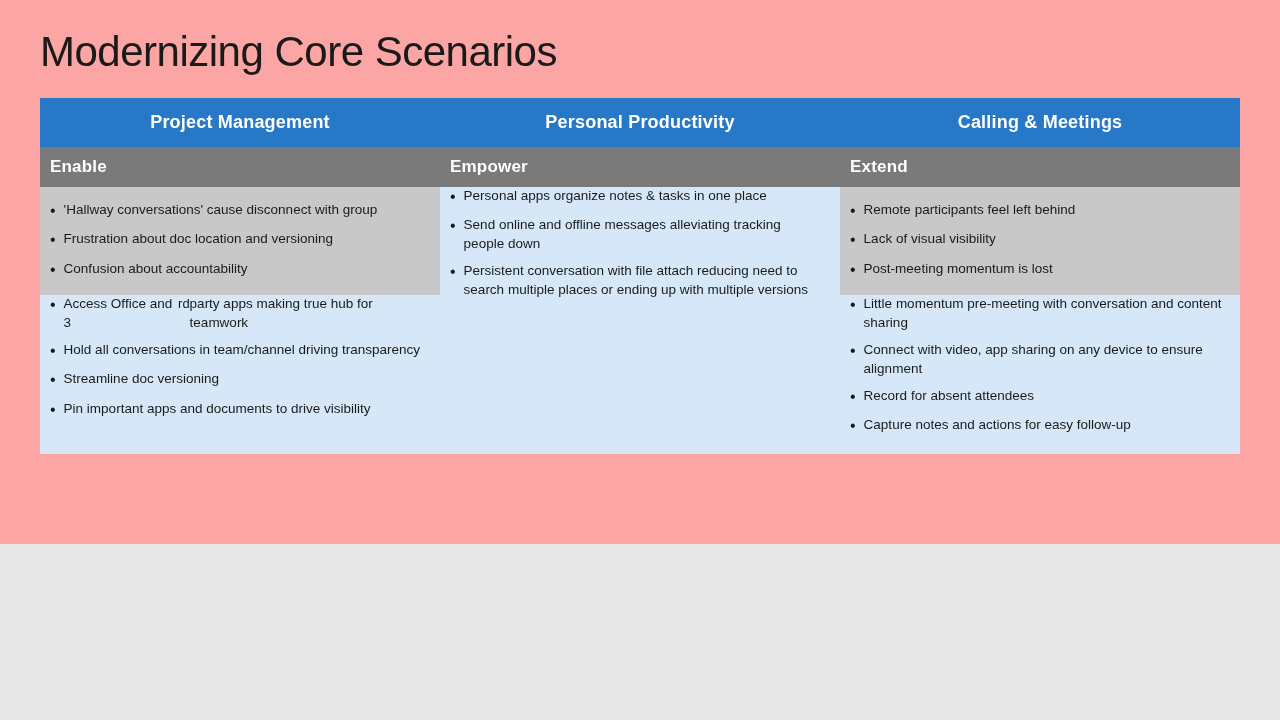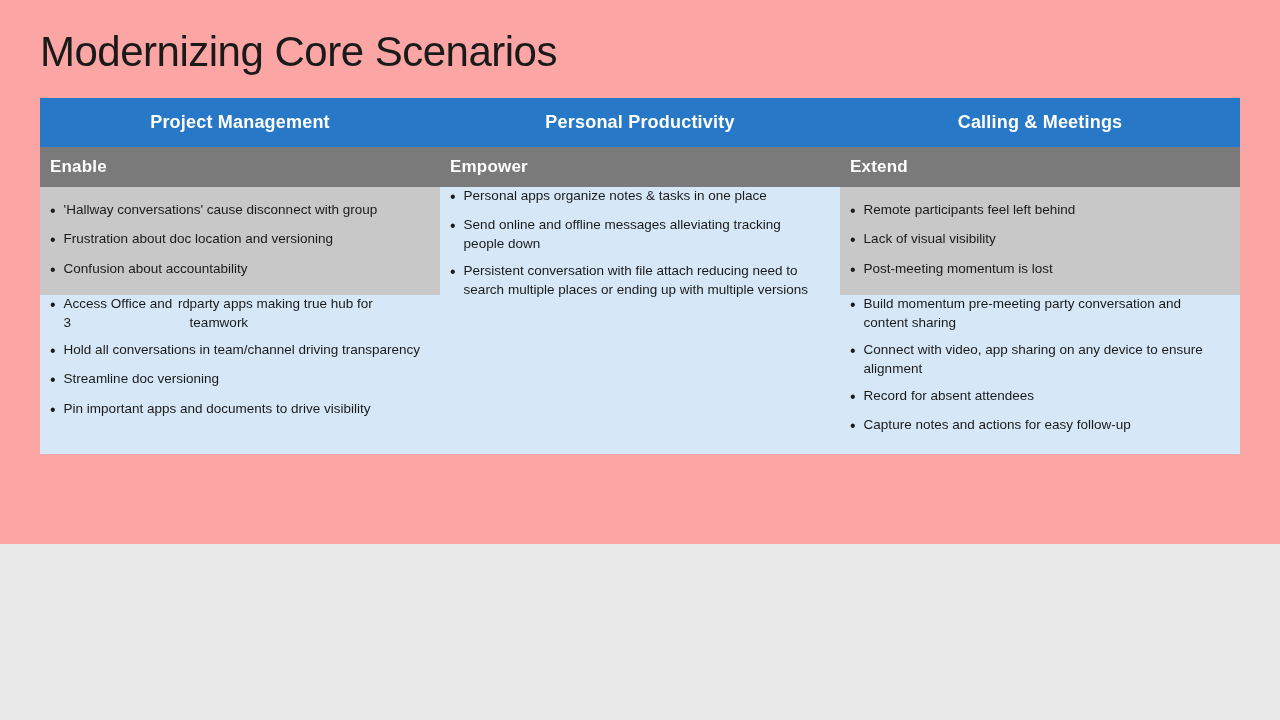--- a/index.html
+++ b/index.html
@@ -157,21 +157,21 @@
       <div class="col-header-gray">Extend</div>
       <div class="col-body-gray">
         <ul class="bullet-list">
           <li>Remote participants feel left behind</li>
           <li>Lack of visual visibility</li>
           <li>Post-meeting momentum is lost</li>
         </ul>
       </div>
       <div class="col-body-blue">
         <ul class="bullet-list blue-body-list">
-          <li>Build momentum pre-meeting party conversation and content sharing</li>
+          <li>Little momentum pre-meeting with conversation and content sharing</li>
           <li>Connect with video, app sharing on any device to ensure alignment</li>
           <li>Record for absent attendees</li>
           <li>Capture notes and actions for easy follow-up</li>
         </ul>
       </div>
     </div>
 
   </div>
 </div>
 

